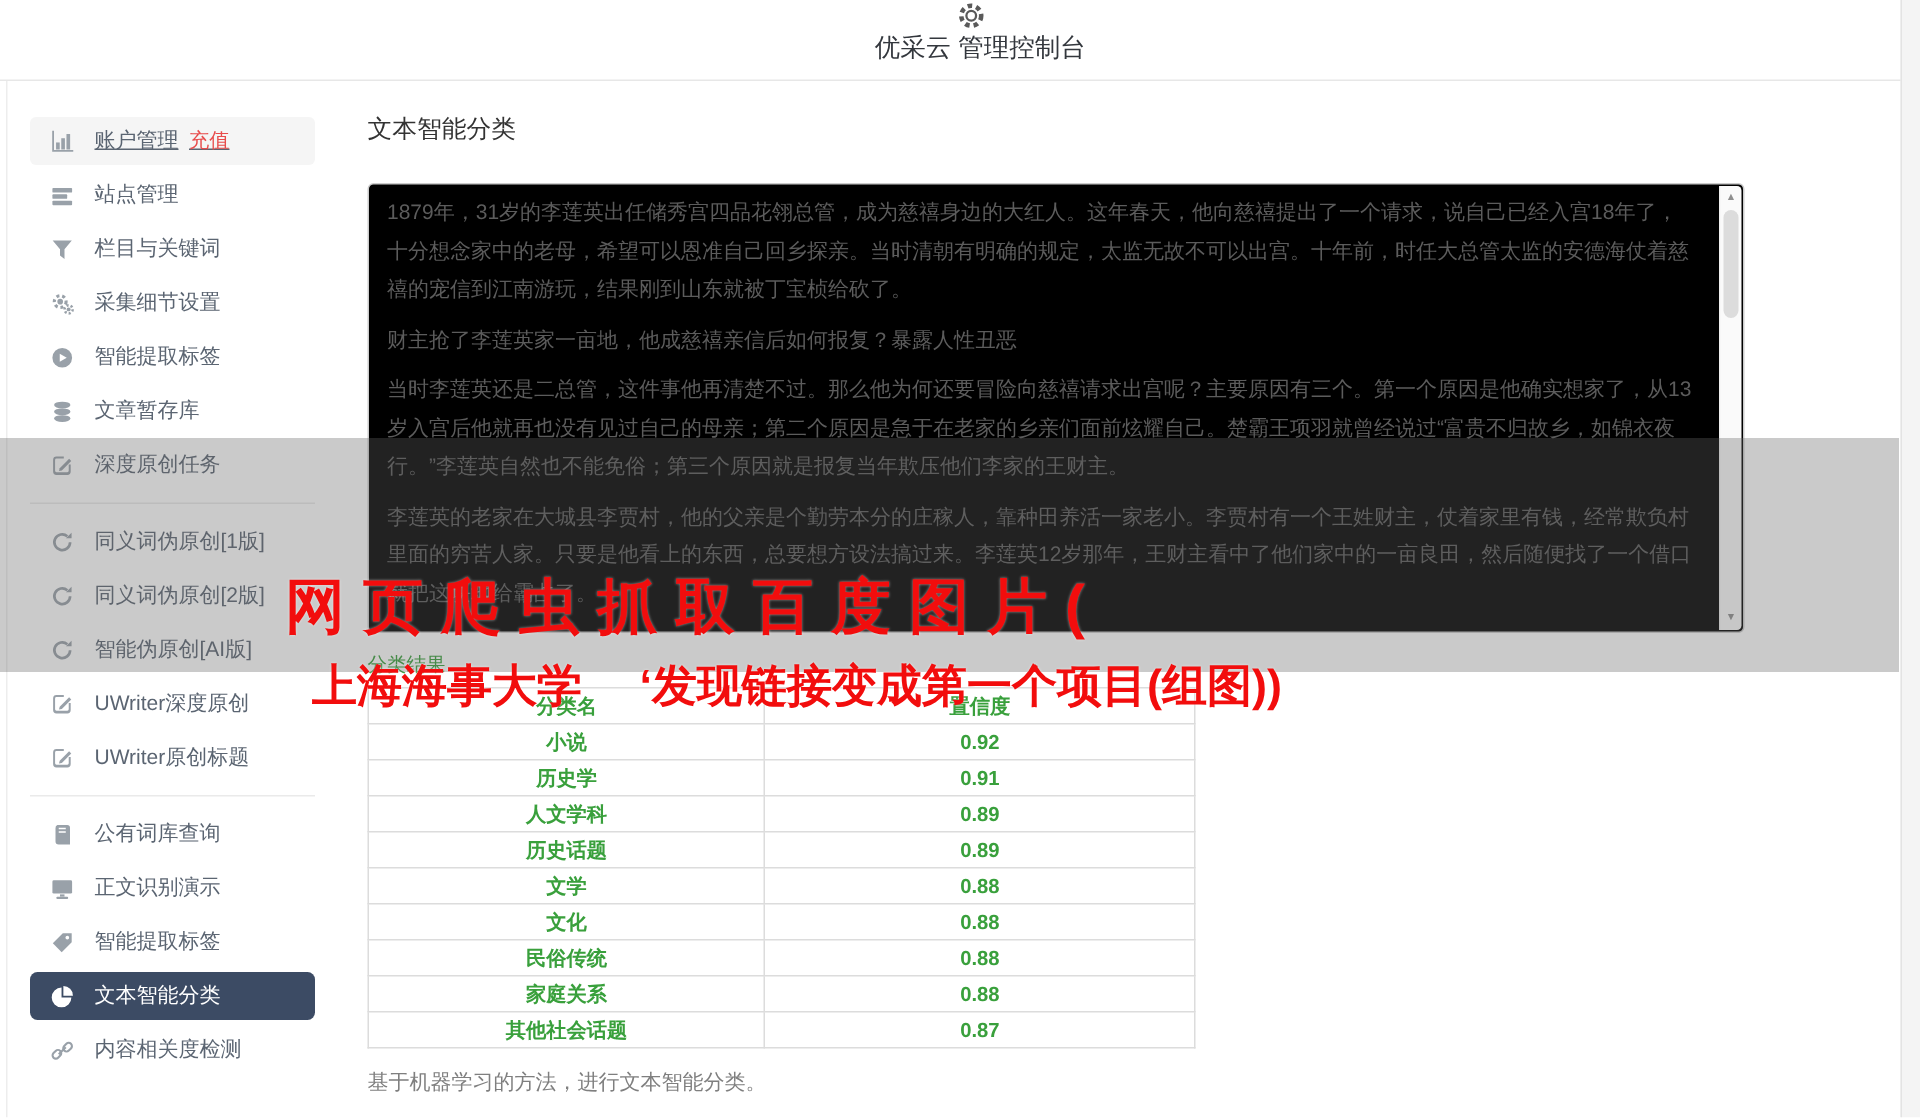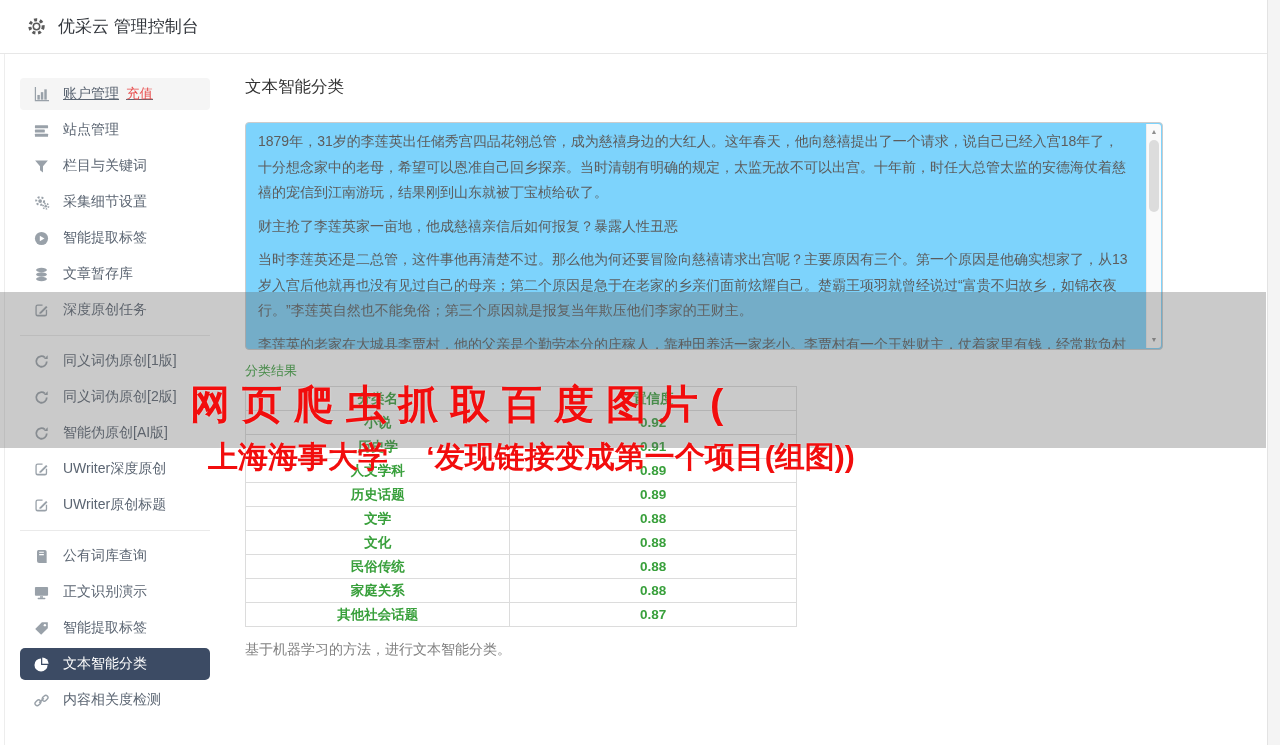--- a/index.html
+++ b/index.html
@@ -2,21 +2,21 @@
 <html style="--sidebar-selected-bg: #3c4b64; --green: #39a03c; --badge-red: #e84c4c; --watermark-red: #f20d0d;"><head>
 <meta charset="utf-8">
 <style>
   * { box-sizing: border-box; }
   html,body { margin:0; padding:0; }
   body {
     width:1280px; height:745px; overflow:hidden; position:relative;
     background:#fff; font-family:"Liberation Sans","DejaVu Sans",sans-serif;
   }
   
-  .topbar { height:54px; border-bottom:1px solid #e7e7e7; display:flex; align-items:center; padding-left:27px; }
+  .topbar { height:54px; border-bottom:1px solid #e7e7e7; display:flex; align-items:center; padding-left:27px;flex-direction:column; }
   .topbar .gear { width:20px; height:20px; margin-right:11px; display:flex; align-items:center; }
   .topbar .title { font-size:17px; color:#33373d; }
 
   
   .layout { display:flex; height:691px; }
   .left-edge { position:absolute; left:4px; top:54px; bottom:0; border-left:1px solid #ededed; }
 
   
   aside { width:235px; flex:none; padding:24px 0 0 20px; }
   .sitem { width:190px; height:32px; display:flex; align-items:center; padding-left:13px;
@@ -24,23 +24,23 @@
   .sitem .ic { width:17px; height:16px; flex:none; margin-right:13px; display:flex; align-items:center; justify-content:center; }
   .sitem.first { background:#f5f5f5;text-decoration:underline; }
   .sitem.selected { background:var(--sidebar-selected-bg,#3c4b64); color:#fff; border-radius:5px; }
   .badge { color:var(--badge-red,#e84c4c); margin-left:7px; font-size:13.5px; }
   .sdivider { width:190px; border-top:1px solid #eaeaea; margin:9px 0; }
 
   
   main { flex:1; padding:22px 0 0 10px; }
   .ptitle { margin:0; font-size:16.5px; font-weight:400; color:#333; height:20px; line-height:20px; }
 
-  .textbox { position:relative; width:918px; height:228px; margin-top:26px;
+  .textbox { position:relative; width:918px; height:300px; margin-top:26px;
              border:1px solid #ccc; border-radius:4px; padding:6px 30px 6px 12px;
-             font-size:14px; line-height:25.5px; color:#5c5c5c; overflow:hidden; background:#7dd3fc; }
+             font-size:14px; line-height:25.5px; color:#5c5c5c; overflow:hidden; background:#000000; }
   .textbox p { margin:0 0 8px; }
   .tb-scroll { position:absolute; top:1px; right:1px; bottom:1px; width:15px;
                background:#fafafa; border-left:1px solid #eee; border-radius:0 3px 3px 0; }
   .tb-scroll .arr { position:absolute; left:0; width:100%; text-align:center; font-size:7px; color:#8f8f8f; line-height:10px; }
   .tb-scroll .up { top:3px; } .tb-scroll .down { bottom:3px; }
   .tb-thumb { position:absolute; top:16px; left:2px; width:10px; height:72px; background:#dcdcdc; border-radius:5px; }
 
   .result-label { margin:12px 0 6px; font-size:13px; color:var(--green,#39a03c); height:18px; line-height:18px; }
 
   .rtable { border-collapse:collapse; width:552px; table-layout:fixed; }

